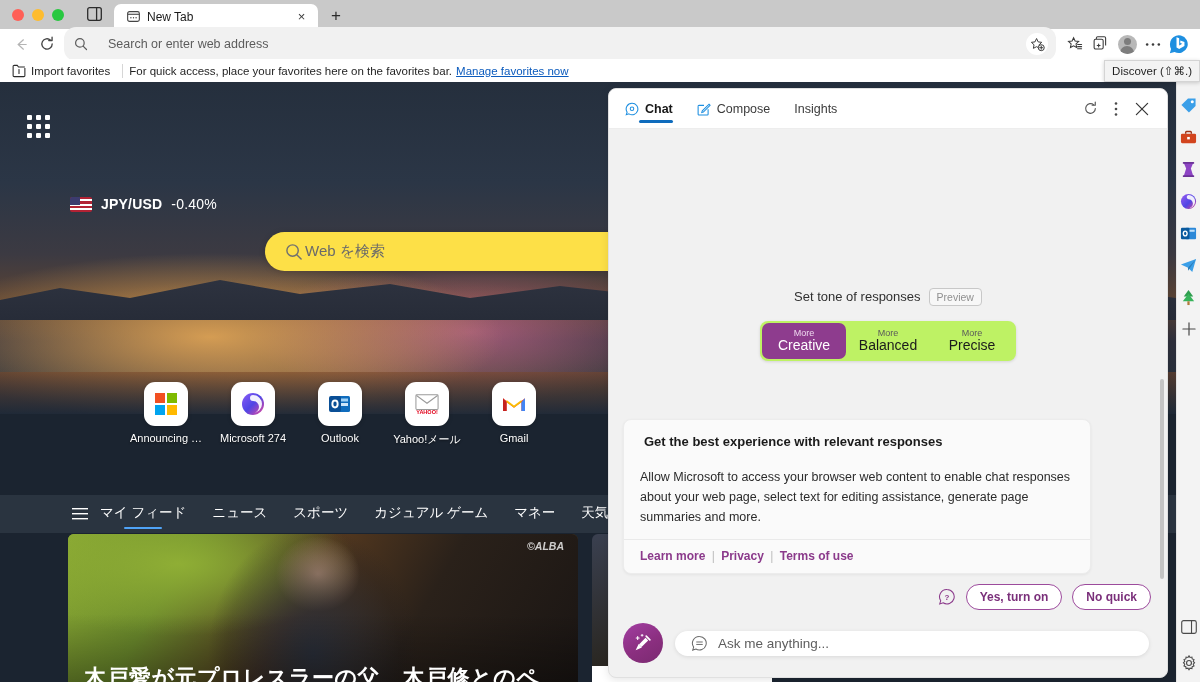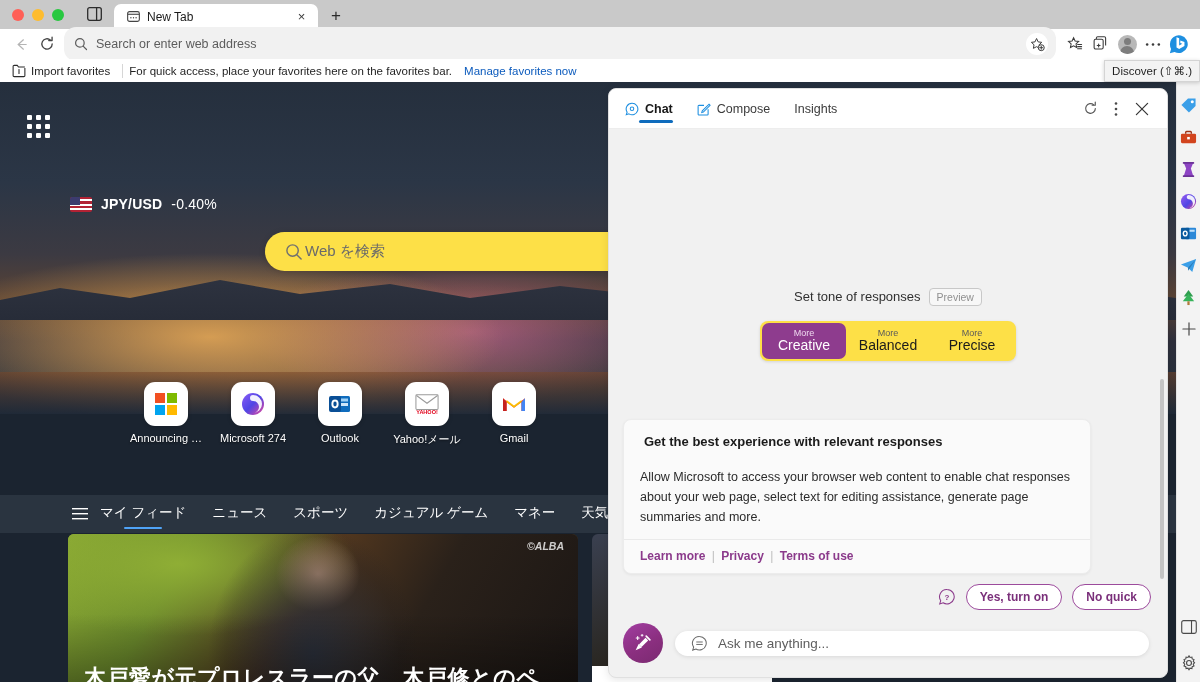--- a/index.html
+++ b/index.html
@@ -51,21 +51,21 @@
     background: #fff; display: flex; align-items: center; padding: 0 8px;
   }
   .tb-icon {
     width: 26px; height: 26px; border-radius: 4px;
     display: flex; align-items: center; justify-content: center;
     flex: 0 0 auto;
   }
   .addressbar {
     flex: 1; height: 34px; margin: 0 6px 0 4px;
     background: #f1f1f1; border-radius: 12px;
-    display: flex; align-items: center; padding: 0 8px 0 10px; gap: 8px;
+    display: flex; align-items: center; padding: 0 8px 0 10px; gap: 20px;
     position: relative;
   }
   .addr-placeholder { font-size: 12.5px; color: #5c5c5c; flex: 1; }
   .addr-fav { width: 22px; height: 22px; background:#fff; border-radius: 50%;
     display:flex; align-items:center; justify-content:center; }
   .avatar-circle {
     width: 19px; height: 19px; border-radius: 50%; background: #b8b8b8;
     position: relative; overflow: hidden;
   }
   .avatar-circle:before { content:""; position:absolute; width:7px; height:7px; border-radius:50%;
@@ -76,21 +76,21 @@
 
   
   .favbar {
     position: absolute; left: 0; top: 59px; width: 1200px; height: 23px;
     background: #fff; display: flex; align-items: center; padding-left: 6px;
     font-size: 11.5px; color: #1f1f1f;
   }
   .favbar-import { display: flex; align-items: center; gap: 5px; padding: 2px 6px; }
   .favbar-sep { width: 1px; height: 14px; background: #d6d6d6; margin: 0 6px; }
   .favbar-msg { color: #1f1f1f; }
-  .favbar-link { color: #0c5bbd; margin-left: 12px; }
+  .favbar-link { color: #0c5bbd; text-decoration: underline; margin-left: 4px; }
 
   
   .tooltip {
     position: absolute; right: 0px; top: 60px; z-index: 40;
     background: #f3f3f3; border: 1px solid #d4d4d4;
     font-size: 11.5px; color: #1f1f1f; padding: 3px 7px;
     box-shadow: 0 1px 4px rgba(0,0,0,.18); white-space: nowrap;
   }
 
   
@@ -231,21 +231,21 @@
 
   .tone-wrap { position: absolute; left: 0; top: 158px; width: 100%; text-align: center; }
   .tone-label-row { display: inline-flex; align-items: center; gap: 8px; }
   .tone-label { font-size: 13px; color: #303030; }
   .tone-preview {
     font-size: 10.5px; color: #909090; border: 1px solid #c8c8c8;
     border-radius: 4px; padding: 2px 7px; background: #f7f7f7;
   }
   .tone-group {
     margin: 15px auto 0; width: 256px; height: 40px;
-    background: #fde047; border-radius: 8px; display: flex;
+    background: #bef264; border-radius: 8px; display: flex;
     box-shadow: 0 1px 3px rgba(0,0,0,.12); padding: 2px; gap: 0;
   }
   .tone-opt {
     flex: 1; border-radius: 7px; display: flex; flex-direction: column;
     align-items: center; justify-content: center; line-height: 1.12;
   }
   .tone-opt .small { font-size: 9px; color: #5a5a5a; }
   .tone-opt .big { font-size: 14px; color: #1b1b1b; }
   .tone-opt.selected { background: #8e3c8e; }
   .tone-opt.selected .small { color: #efd8ef; }

